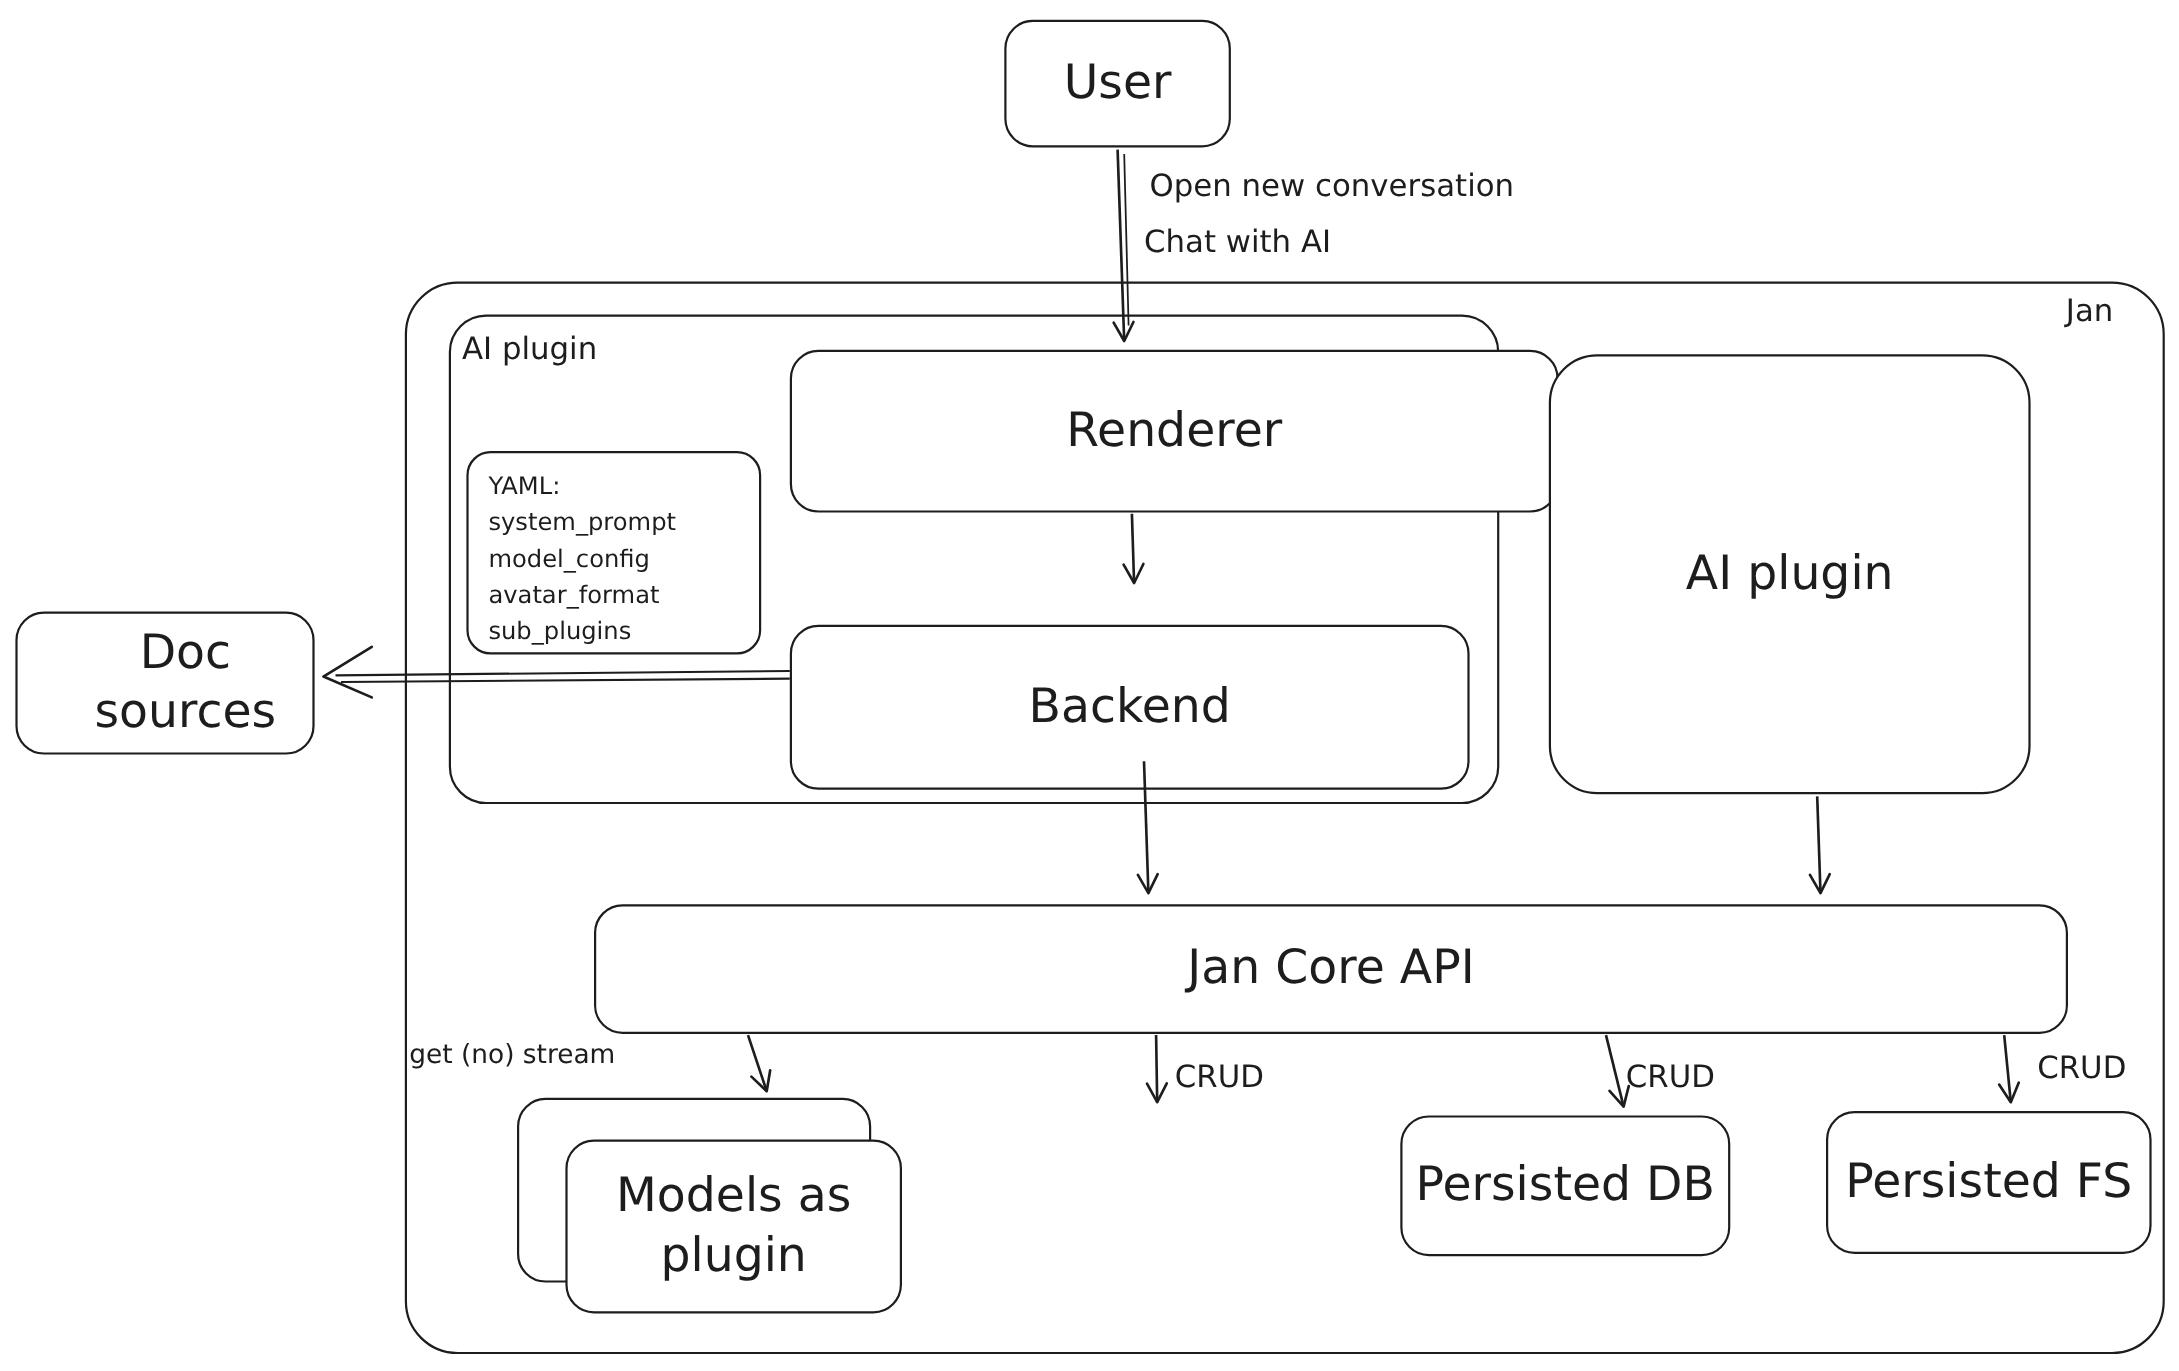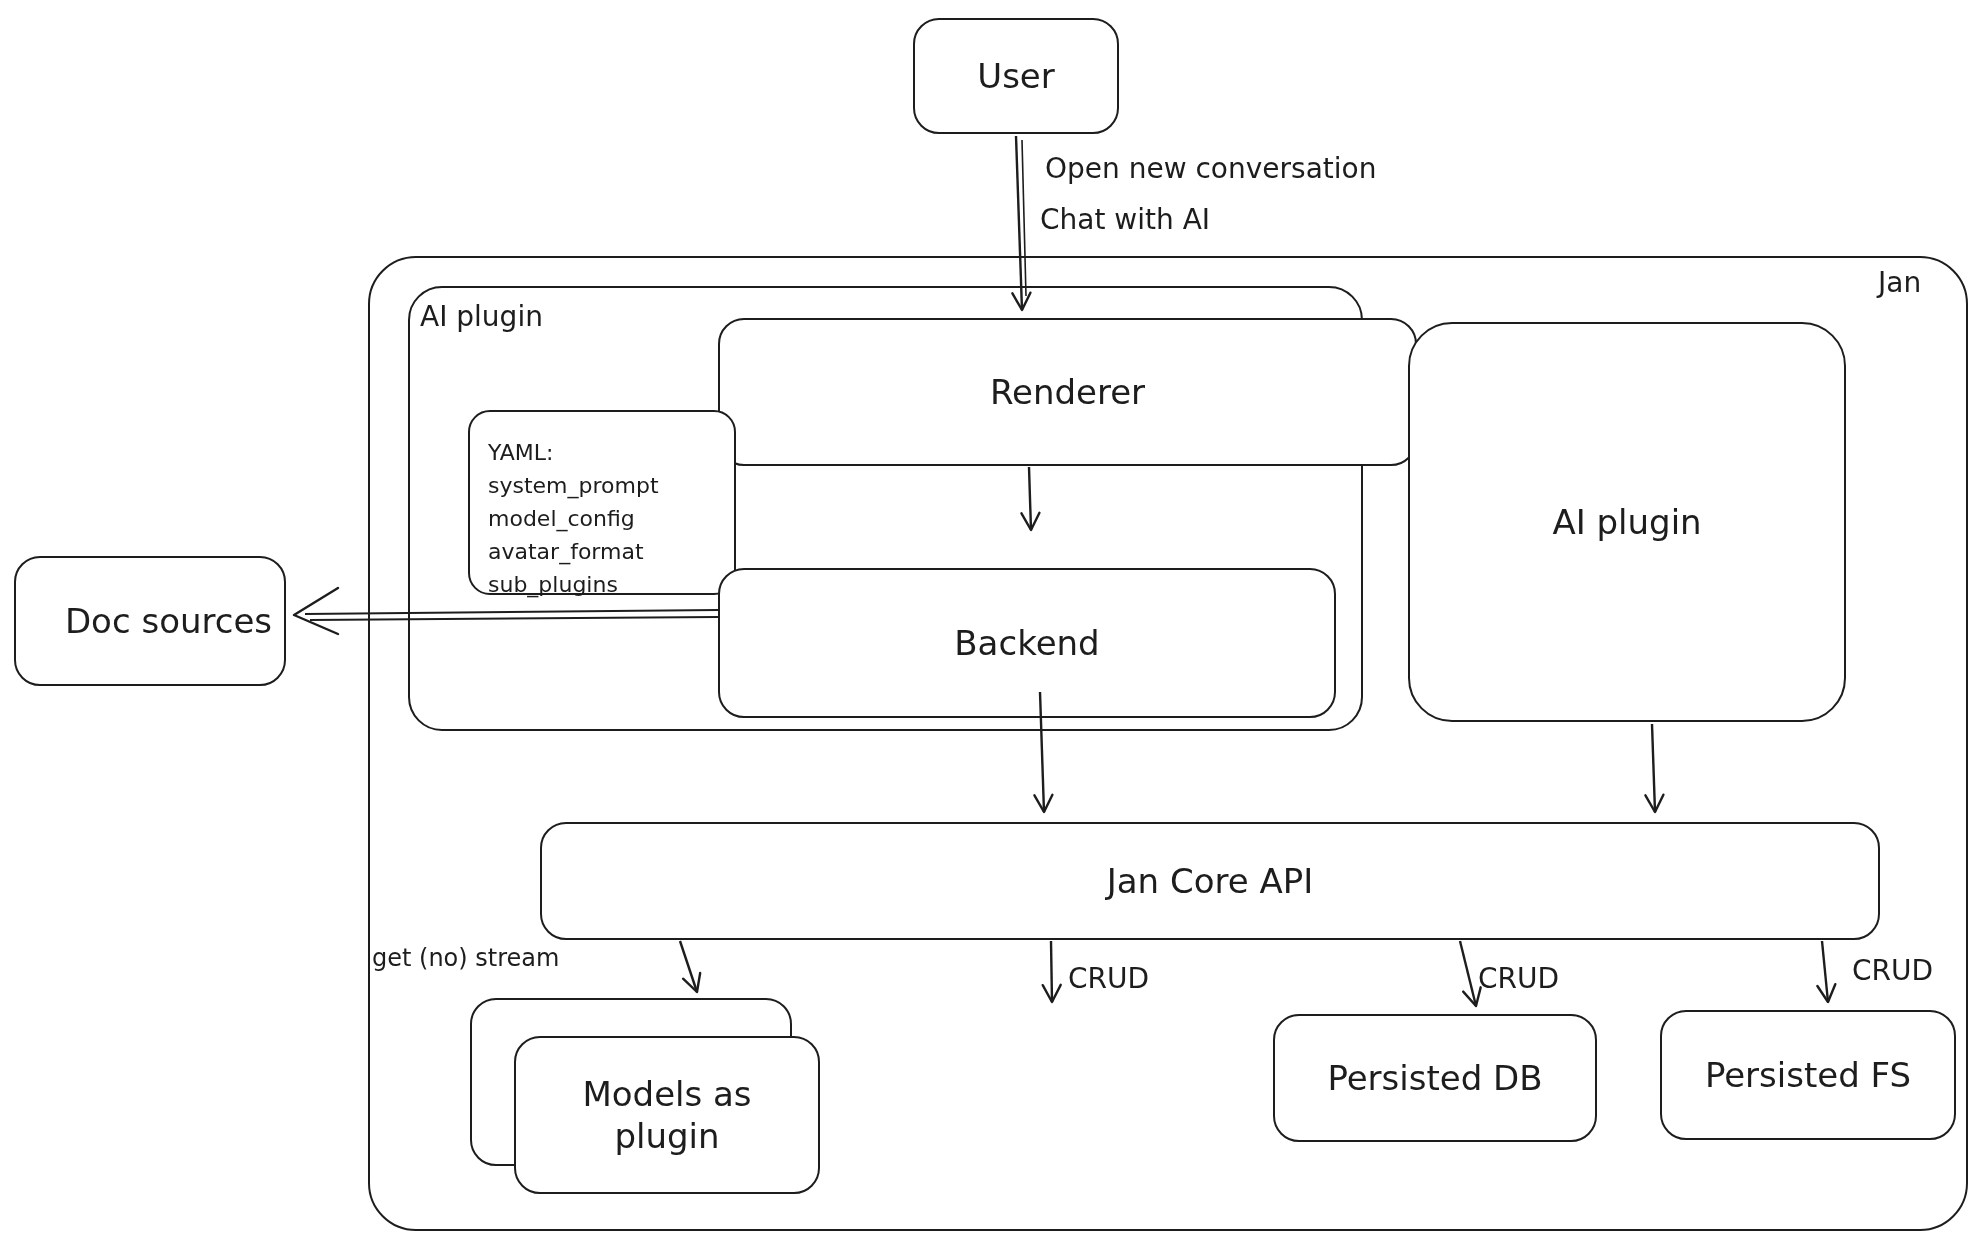--- a/index.html
+++ b/index.html
@@ -18,21 +18,21 @@
   }
   .node {
     position: absolute;
     border: 2.5px solid #1d1d1d;
     border-radius: 26px;
     background: #ffffff;
     display: flex;
     align-items: center;
     justify-content: center;
     text-align: center;
-    font-size: 34px;
+    font-size: 43px;
     line-height: 1.25;
     box-sizing: border-box;
   }
   .container-box {
     position: absolute;
     border: 2.5px solid #1d1d1d;
     border-radius: 30px;
     background: transparent;
     box-sizing: border-box;
   }
@@ -40,25 +40,24 @@
     position: absolute;
     font-size: 28px;
     white-space: nowrap;
   }
   .yaml-box {
     position: absolute;
     border: 2.5px solid #1d1d1d;
     border-radius: 22px;
     background: #ffffff;
     box-sizing: border-box;
-    padding: 24px 18px;
+    padding: 14px 18px;
     font-size: 22px;
     line-height: 1.5;
     text-align: left;
-    margin-left: 44px;
   }
   .yaml-box div { white-space: nowrap; }
   svg.wires {
     position: absolute;
     left: 0;
     top: 0;
     pointer-events: none;
   }
   .two-line {
     padding: 0 18px;
@@ -106,21 +105,21 @@
   <div class="node" style="left:540px; top:822px; width:1340px; height:118px;">
     <span>Jan Core API</span>
   </div>
 
   <div class="node" style="left:470px; top:998px; width:322px; height:168px;"></div>
   <div class="node two-line" style="left:514px; top:1036px; width:306px; height:158px;">
     <span>Models as plugin</span>
   </div>
 
 
-  <div class="node" style="left:1273px; top:1014px; width:324px; height:128px;">
+  <div class="node" style="left:1273px; top:1014px; width:300px; height:128px;">
     <span>Persisted DB</span>
   </div>
 
   <div class="node" style="left:1660px; top:1010px; width:296px; height:130px;">
     <span>Persisted FS</span>
   </div>
 
   <div class="floating-label" style="left:1045px; top:152px;">Open new conversation</div>
   <div class="floating-label" style="left:1040px; top:203px;">Chat with AI</div>
   <div class="floating-label" style="left:372px; top:944px; font-size:24px;">get (no) stream</div>

